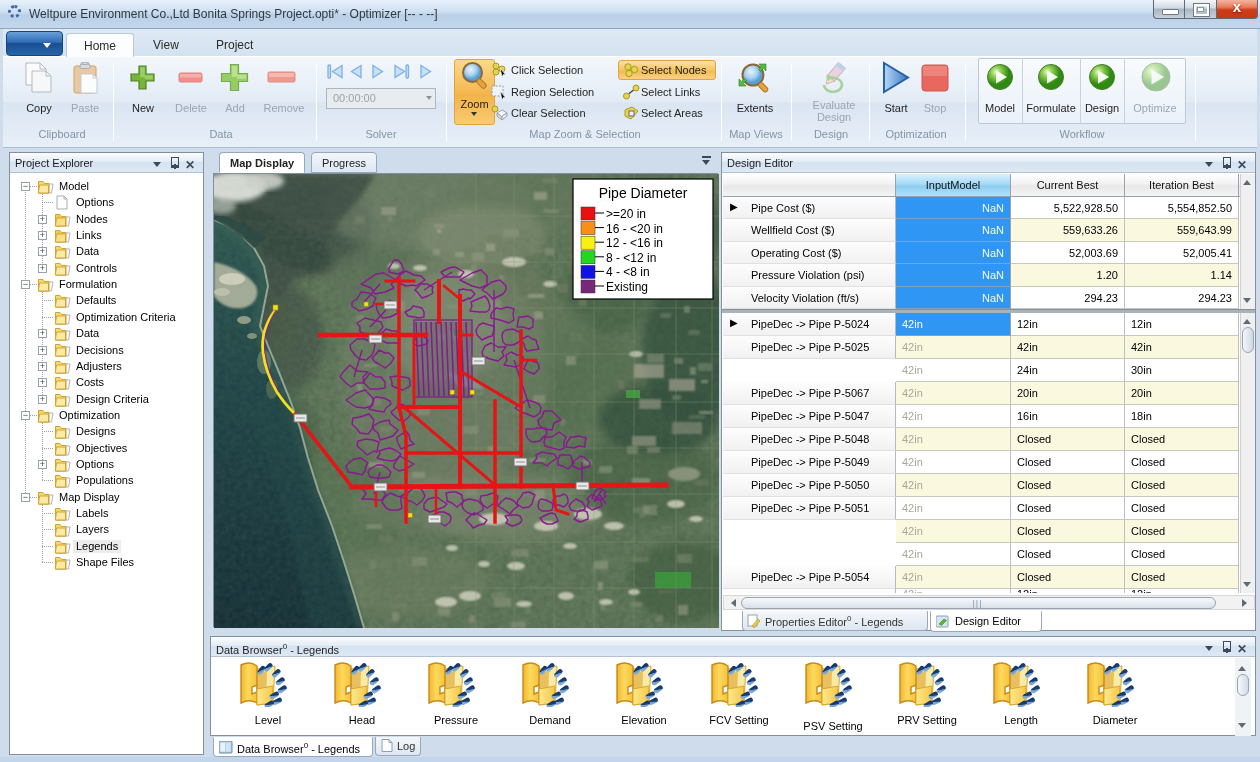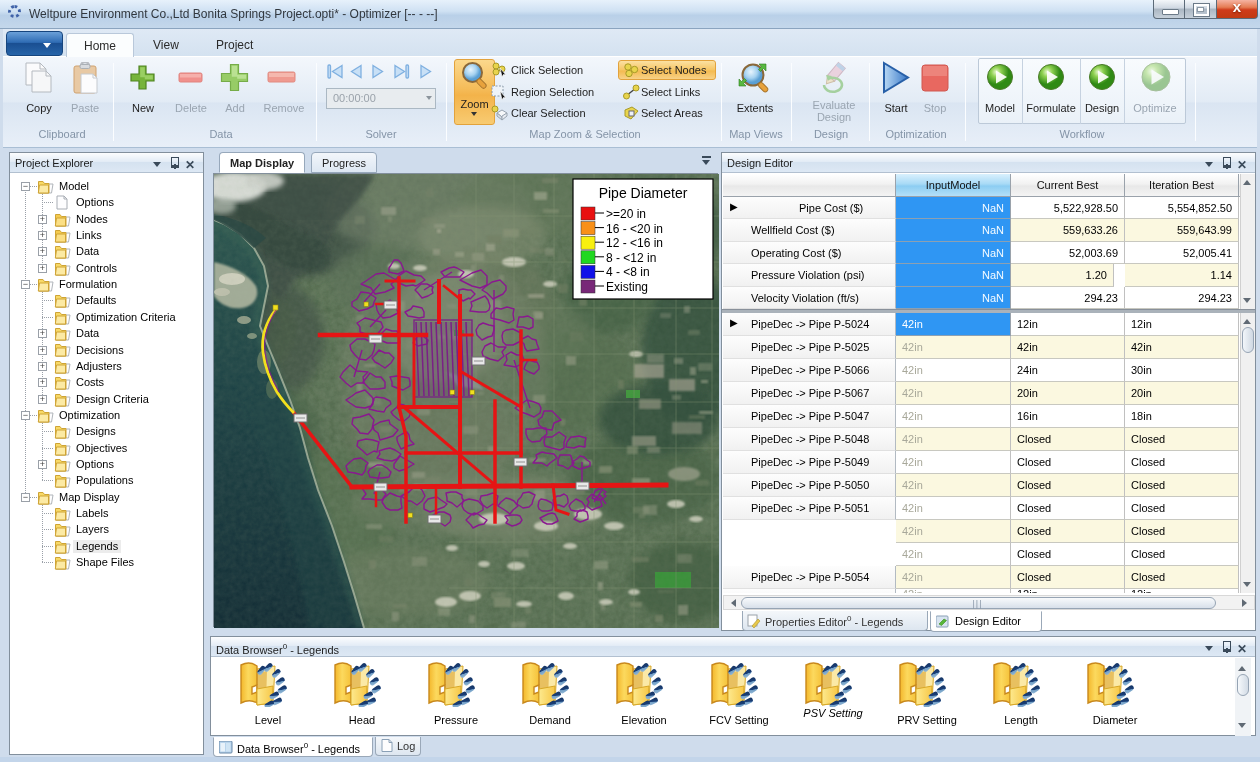--- a/index.html
+++ b/index.html
@@ -930,42 +930,42 @@
           <span class="x">✕</span>
         </span></div>
 <div class="abs" style="left:0;top:21px;width:533px;height:419px;overflow:hidden;background:#fff;">
 <div class="abs" style="left:1px;top:0;width:173px;height:23px;background:linear-gradient(#ffffff,#f2f2f2 45%,#e8e8e8 55%,#f4f4f4);border-right:1px solid #9aa2ab;border-bottom:1px solid #9aa2ab;text-align:center;line-height:22px;color:#111;"></div>
 <div class="abs" style="left:174px;top:0;width:115px;height:23px;background:linear-gradient(#d9f0fd,#a8daf6 45%,#8ccdf2 55%,#b4e0f8);border-right:1px solid #9aa2ab;border-bottom:1px solid #9aa2ab;text-align:center;line-height:22px;color:#111;">InputModel</div>
 <div class="abs" style="left:289px;top:0;width:114px;height:23px;background:linear-gradient(#ffffff,#f2f2f2 45%,#e8e8e8 55%,#f4f4f4);border-right:1px solid #9aa2ab;border-bottom:1px solid #9aa2ab;text-align:center;line-height:22px;color:#111;">Current Best</div>
 <div class="abs" style="left:403px;top:0;width:114px;height:23px;background:linear-gradient(#ffffff,#f2f2f2 45%,#e8e8e8 55%,#f4f4f4);border-right:1px solid #9aa2ab;border-bottom:1px solid #9aa2ab;text-align:center;line-height:22px;color:#111;">Iteration Best</div>
 <div class="abs" style="left:517px;top:0;width:16px;height:23px;background:linear-gradient(#ffffff,#f2f2f2 45%,#e8e8e8 55%,#f4f4f4);border-right:1px solid #9aa2ab;border-bottom:1px solid #9aa2ab;text-align:center;line-height:22px;color:#111;"></div>
 <div class="abs" style="left:1px;top:23.0px;width:173px;height:22.4px;background:linear-gradient(#fdfdfd,#f1f1f1);border-bottom:1px solid #e0e0e0;border-right:1px solid #b2bac2;">
           <span style="position:absolute;left:7px;top:4px;font-size:10px;color:#000;">▶</span>
-          <span style="position:absolute;left:28px;top:5px;color:#000;margin-left:48px;">Pipe Cost ($)</span>
+          <span style="position:absolute;left:28px;top:5px;color:#000;">Pipe Cost ($)</span>
         </div>
         <div class="abs" style="left:174px;top:23.0px;width:115px;height:22.4px;background:#2f96f3;border-bottom:1px solid #8ca0b2;border-right:1px solid #9aa2ab;color:#f4fbff;text-align:right;line-height:22px;padding-right:6px;">NaN</div>
         <div class="abs" style="left:289px;top:23.0px;width:114px;height:22.4px;background:#fff;border-bottom:1px solid #c8c8c0;border-right:1px solid #c0c0c0;color:#000;line-height:22px;text-align:right;padding-right:6px;">5,522,928.50</div>
         <div class="abs" style="left:403px;top:23.0px;width:114px;height:22.4px;background:#fff;border-bottom:1px solid #c8c8c0;border-right:1px solid #c0c0c0;color:#000;line-height:22px;text-align:right;padding-right:6px;">5,554,852.50</div>
 <div class="abs" style="left:1px;top:45.4px;width:173px;height:22.4px;background:linear-gradient(#fdfdfd,#f1f1f1);border-bottom:1px solid #e0e0e0;border-right:1px solid #b2bac2;">
           <span style="position:absolute;left:28px;top:5px;color:#000;">Wellfield Cost ($)</span>
         </div>
         <div class="abs" style="left:174px;top:45.4px;width:115px;height:22.4px;background:#2f96f3;border-bottom:1px solid #8ca0b2;border-right:1px solid #9aa2ab;color:#f4fbff;text-align:right;line-height:22px;padding-right:6px;">NaN</div>
         <div class="abs" style="left:289px;top:45.4px;width:114px;height:22.4px;background:#fbf8e0;border-bottom:1px solid #c8c8c0;border-right:1px solid #c0c0c0;color:#000;line-height:22px;text-align:right;padding-right:6px;">559,633.26</div>
         <div class="abs" style="left:403px;top:45.4px;width:114px;height:22.4px;background:#fbf8e0;border-bottom:1px solid #c8c8c0;border-right:1px solid #c0c0c0;color:#000;line-height:22px;text-align:right;padding-right:6px;">559,643.99</div>
 <div class="abs" style="left:1px;top:67.8px;width:173px;height:22.4px;background:linear-gradient(#fdfdfd,#f1f1f1);border-bottom:1px solid #e0e0e0;border-right:1px solid #b2bac2;">
           <span style="position:absolute;left:28px;top:5px;color:#000;">Operating Cost ($)</span>
         </div>
         <div class="abs" style="left:174px;top:67.8px;width:115px;height:22.4px;background:#2f96f3;border-bottom:1px solid #8ca0b2;border-right:1px solid #9aa2ab;color:#f4fbff;text-align:right;line-height:22px;padding-right:6px;">NaN</div>
         <div class="abs" style="left:289px;top:67.8px;width:114px;height:22.4px;background:#fff;border-bottom:1px solid #c8c8c0;border-right:1px solid #c0c0c0;color:#000;line-height:22px;text-align:right;padding-right:6px;">52,003.69</div>
         <div class="abs" style="left:403px;top:67.8px;width:114px;height:22.4px;background:#fff;border-bottom:1px solid #c8c8c0;border-right:1px solid #c0c0c0;color:#000;line-height:22px;text-align:right;padding-right:6px;">52,005.41</div>
 <div class="abs" style="left:1px;top:90.2px;width:173px;height:22.4px;background:linear-gradient(#fdfdfd,#f1f1f1);border-bottom:1px solid #e0e0e0;border-right:1px solid #b2bac2;">
           <span style="position:absolute;left:28px;top:5px;color:#000;">Pressure Violation (psi)</span>
         </div>
         <div class="abs" style="left:174px;top:90.2px;width:115px;height:22.4px;background:#2f96f3;border-bottom:1px solid #8ca0b2;border-right:1px solid #9aa2ab;color:#f4fbff;text-align:right;line-height:22px;padding-right:6px;">NaN</div>
-        <div class="abs" style="left:289px;top:90.2px;width:103px;height:22.4px;background:#fbf8e0;border-bottom:1px solid #c8c8c0;border-right:1px solid #c0c0c0;color:#000;line-height:22px;text-align:right;padding-right:6px;">1.20</div>
+        <div class="abs" style="left:289px;top:90.2px;width:114px;height:22.4px;background:#fbf8e0;border-bottom:1px solid #c8c8c0;border-right:1px solid #c0c0c0;color:#000;line-height:22px;text-align:right;padding-right:6px;">1.20</div>
         <div class="abs" style="left:403px;top:90.2px;width:114px;height:22.4px;background:#fbf8e0;border-bottom:1px solid #c8c8c0;border-right:1px solid #c0c0c0;color:#000;line-height:22px;text-align:right;padding-right:6px;">1.14</div>
 <div class="abs" style="left:1px;top:112.6px;width:173px;height:22.4px;background:linear-gradient(#fdfdfd,#f1f1f1);border-bottom:1px solid #e0e0e0;border-right:1px solid #b2bac2;">
           <span style="position:absolute;left:28px;top:5px;color:#000;">Velocity Violation (ft/s)</span>
         </div>
         <div class="abs" style="left:174px;top:112.6px;width:115px;height:22.4px;background:#2f96f3;border-bottom:1px solid #8ca0b2;border-right:1px solid #9aa2ab;color:#f4fbff;text-align:right;line-height:22px;padding-right:6px;">NaN</div>
         <div class="abs" style="left:289px;top:112.6px;width:114px;height:22.4px;background:#fff;border-bottom:1px solid #c8c8c0;border-right:1px solid #c0c0c0;color:#000;line-height:22px;text-align:right;padding-right:6px;">294.23</div>
         <div class="abs" style="left:403px;top:112.6px;width:114px;height:22.4px;background:#fff;border-bottom:1px solid #c8c8c0;border-right:1px solid #c0c0c0;color:#000;line-height:22px;text-align:right;padding-right:6px;">294.23</div>
 <div class="abs" style="left:0;top:135px;width:533px;height:4px;background:#aab2ba;border-top:1px solid #88909a;"></div>
 <div class="abs" style="left:1px;top:139.0px;width:173px;height:23.0px;background:linear-gradient(#fdfdfd,#f1f1f1);border-bottom:1px solid #e0e0e0;border-right:1px solid #b2bac2;">
           <span style="position:absolute;left:7px;top:4px;font-size:10px;color:#000;">▶</span>
@@ -973,23 +973,20 @@
         </div>
         <div class="abs" style="left:174px;top:139.0px;width:115px;height:23.0px;background:#2f96f3;border-bottom:1px solid #8ca0b2;border-right:1px solid #9aa2ab;color:#fff;line-height:23px;padding-left:6px;">42in</div>
         <div class="abs" style="left:289px;top:139.0px;width:114px;height:23.0px;background:#fff;border-bottom:1px solid #c8c8c0;border-right:1px solid #c0c0c0;color:#000;line-height:23px;padding-left:6px;">12in</div>
         <div class="abs" style="left:403px;top:139.0px;width:114px;height:23.0px;background:#fff;border-bottom:1px solid #c8c8c0;border-right:1px solid #c0c0c0;color:#000;line-height:23px;padding-left:6px;">12in</div>
 <div class="abs" style="left:1px;top:162.0px;width:173px;height:23.0px;background:linear-gradient(#fdfdfd,#f1f1f1);border-bottom:1px solid #e0e0e0;border-right:1px solid #b2bac2;">
           <span style="position:absolute;left:28px;top:5px;color:#000;">PipeDec -&gt; Pipe P-5025</span>
         </div>
         <div class="abs" style="left:174px;top:162.0px;width:115px;height:23.0px;background:#fbf8e0;border-bottom:1px solid #c8c8c0;border-right:1px solid #c0c0c0;color:#a8a89a;line-height:23px;padding-left:6px;">42in</div>
         <div class="abs" style="left:289px;top:162.0px;width:114px;height:23.0px;background:#fbf8e0;border-bottom:1px solid #c8c8c0;border-right:1px solid #c0c0c0;color:#000;line-height:23px;padding-left:6px;">42in</div>
         <div class="abs" style="left:403px;top:162.0px;width:114px;height:23.0px;background:#fbf8e0;border-bottom:1px solid #c8c8c0;border-right:1px solid #c0c0c0;color:#000;line-height:23px;padding-left:6px;">42in</div>
-<div class="abs" style="left:1px;top:185.0px;width:173px;height:23.0px;background:linear-gradient(#fdfdfd,#f1f1f1);border-bottom:1px solid #e0e0e0;border-right:1px solid #b2bac2;">
-          <span style="position:absolute;left:28px;top:5px;color:#000;">PipeDec -&gt; Pipe P-5066</span>
-        </div>
         <div class="abs" style="left:174px;top:185.0px;width:115px;height:23.0px;background:#fff;border-bottom:1px solid #c8c8c0;border-right:1px solid #c0c0c0;color:#a8a89a;line-height:23px;padding-left:6px;">42in</div>
         <div class="abs" style="left:289px;top:185.0px;width:114px;height:23.0px;background:#fff;border-bottom:1px solid #c8c8c0;border-right:1px solid #c0c0c0;color:#000;line-height:23px;padding-left:6px;">24in</div>
         <div class="abs" style="left:403px;top:185.0px;width:114px;height:23.0px;background:#fff;border-bottom:1px solid #c8c8c0;border-right:1px solid #c0c0c0;color:#000;line-height:23px;padding-left:6px;">30in</div>
 <div class="abs" style="left:1px;top:208.0px;width:173px;height:23.0px;background:linear-gradient(#fdfdfd,#f1f1f1);border-bottom:1px solid #e0e0e0;border-right:1px solid #b2bac2;">
           <span style="position:absolute;left:28px;top:5px;color:#000;">PipeDec -&gt; Pipe P-5067</span>
         </div>
         <div class="abs" style="left:174px;top:208.0px;width:115px;height:23.0px;background:#fbf8e0;border-bottom:1px solid #c8c8c0;border-right:1px solid #c0c0c0;color:#a8a89a;line-height:23px;padding-left:6px;">42in</div>
         <div class="abs" style="left:289px;top:208.0px;width:114px;height:23.0px;background:#fbf8e0;border-bottom:1px solid #c8c8c0;border-right:1px solid #c0c0c0;color:#000;line-height:23px;padding-left:6px;">20in</div>
         <div class="abs" style="left:403px;top:208.0px;width:114px;height:23.0px;background:#fbf8e0;border-bottom:1px solid #c8c8c0;border-right:1px solid #c0c0c0;color:#000;line-height:23px;padding-left:6px;">20in</div>
 <div class="abs" style="left:1px;top:231.0px;width:173px;height:23.0px;background:linear-gradient(#fdfdfd,#f1f1f1);border-bottom:1px solid #e0e0e0;border-right:1px solid #b2bac2;">
@@ -1191,21 +1188,21 @@
           <path d="M20 30 L36 27 L35 44 L20 46 Z" fill="url(#fold2)" stroke="#d8a828" stroke-width="1"></path>
           <rect x="22" y="6" width="5" height="10" rx="2.4" fill="url(#capg)" transform="rotate(38 24 11)"></rect>
           <rect x="29" y="3" width="5" height="10" rx="2.4" fill="url(#capg)" transform="rotate(45 31 8)"></rect>
           <rect x="37" y="9" width="5" height="10" rx="2.4" fill="url(#capg)" transform="rotate(45 39 14)"></rect>
           <rect x="41" y="17" width="5" height="10" rx="2.4" fill="url(#capg)" transform="rotate(52 43 22)"></rect>
           <rect x="43" y="25" width="5" height="10" rx="2.4" fill="url(#capg)" transform="rotate(55 45 30)"></rect>
           <rect x="35" y="31" width="5" height="10" rx="2.4" fill="url(#capg)" transform="rotate(60 37 36)"></rect>
           <rect x="38" y="37" width="5" height="10" rx="2.4" fill="url(#capg)" transform="rotate(62 40 42)"></rect>
           <rect x="30" y="40" width="5" height="10" rx="2.4" fill="url(#capg)" transform="rotate(58 32 45)"></rect>
         </svg></div>
-<div class="abs" style="left:576px;top:70px;width:92px;text-align:center;color:#000;font-style:italic;">PSV Setting</div>
+<div class="abs" style="left:576px;top:83px;width:92px;text-align:center;color:#000;">PSV Setting</div>
 <div class="abs" style="left:685px;top:22px;"><svg width="52" height="48" viewBox="0 0 52 48">
           <path d="M20 10 L38 7 L36 44 L20 46 Z" fill="#fbe9a6" stroke="#d8a828" stroke-width="1"></path>
           <path d="M21 14 L30 12 L29 42 L21 43 Z" fill="#e8c060"></path>
           <path d="M4 6 C10 3 16 4 20 7 L20 44 C15 41 10 41 4 44 Z M20 26 l-5 2 l0 7 l5-2 Z" fill="url(#fold1)" stroke="#c8881c" stroke-width="1.4" fill-rule="evenodd"></path>
           <path d="M20 30 L36 27 L35 44 L20 46 Z" fill="url(#fold2)" stroke="#d8a828" stroke-width="1"></path>
           <rect x="22" y="6" width="5" height="10" rx="2.4" fill="url(#capg)" transform="rotate(38 24 11)"></rect>
           <rect x="29" y="3" width="5" height="10" rx="2.4" fill="url(#capg)" transform="rotate(45 31 8)"></rect>
           <rect x="37" y="9" width="5" height="10" rx="2.4" fill="url(#capg)" transform="rotate(45 39 14)"></rect>
           <rect x="41" y="17" width="5" height="10" rx="2.4" fill="url(#capg)" transform="rotate(52 43 22)"></rect>
           <rect x="43" y="25" width="5" height="10" rx="2.4" fill="url(#capg)" transform="rotate(55 45 30)"></rect>

